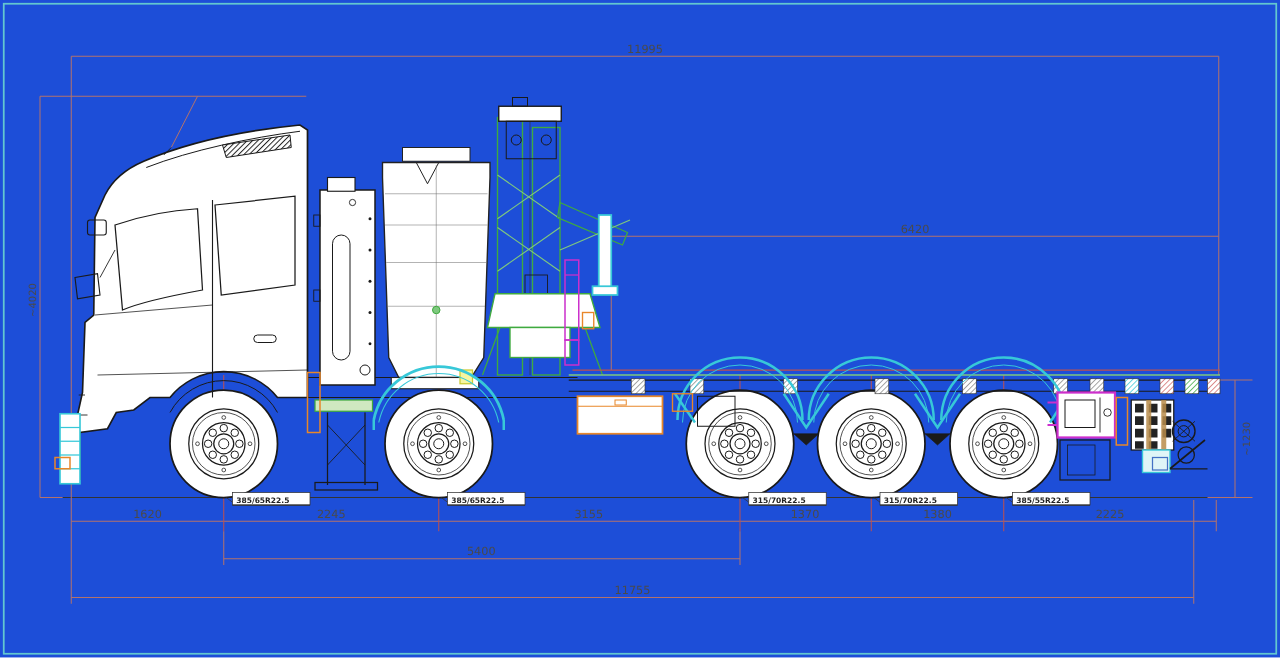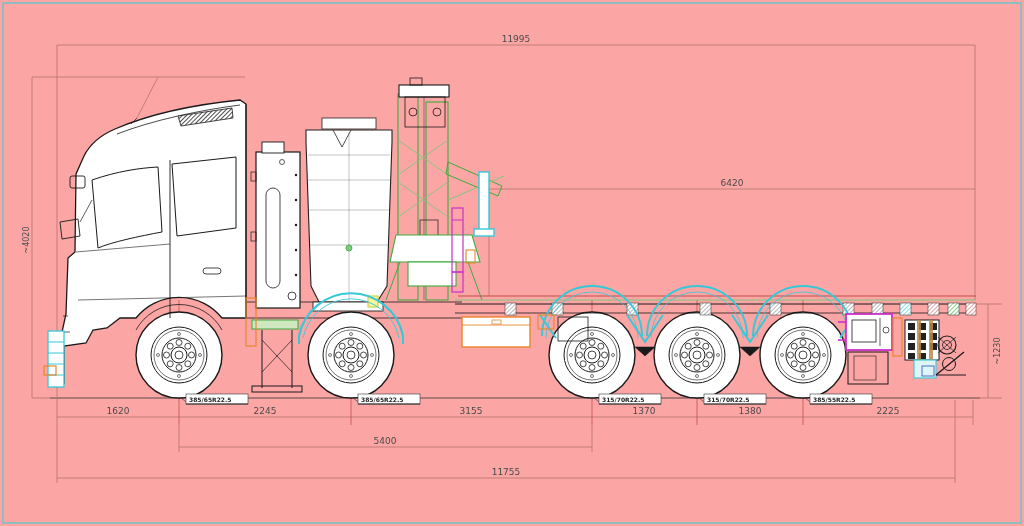--- a/index.html
+++ b/index.html
@@ -1,19 +1,19 @@
 <!DOCTYPE html>
 <html><head>
 <meta charset="utf-8">
 <style>
   html,body{margin:0;padding:0;background:#fff;}
   .page{
     position:relative;
     width:1024px;height:526px;
-    background:#fca5a5;
+    background:#1d4ed8;
     overflow:hidden;
     font-family:"DejaVu Sans", sans-serif;
   }
   svg{position:absolute;left:0;top:0;}
   text{font-family:"DejaVu Sans", sans-serif;fill:#4a4a4a;}
   .dim-text{font-size:9px;}
   .dim-text-sm{font-size:8px;}
   .tire-text{font-size:6px;fill:#222;font-weight:bold;}
 </style>
 </head>

